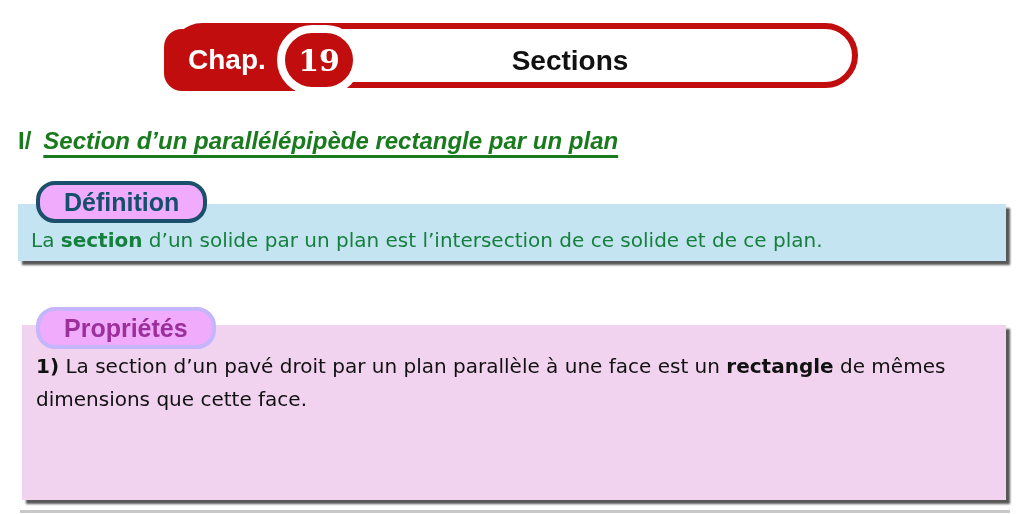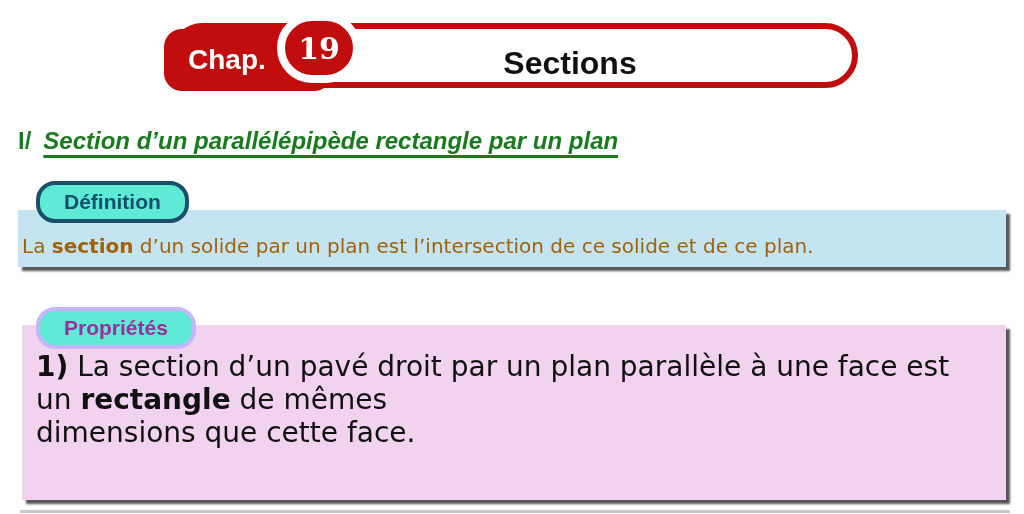--- a/index.html
+++ b/index.html
@@ -21,74 +21,74 @@
     position:absolute;left:164px;top:29px;width:168px;height:62px;
     background:#c10d0d;border-radius:18px;
     display:flex;align-items:center;
     font-family:"Liberation Sans",sans-serif;
     text-align:right;
   }
   .banner-left span{
     color:#ffffff;font-weight:bold;font-size:28px;padding-left:24px;
   }
   .banner-badge{
-    position:absolute;left:277px;top:13px;width:68px;height:54px;
+    position:absolute;left:277px;top:25px;width:68px;height:54px;
     background:#c10d0d;border:8px solid #ffffff;border-radius:35px;
     display:flex;align-items:center;justify-content:center;
     font-family:"DejaVu Serif",serif;
     color:#ffffff;font-weight:bold;font-size:30px;
   }
   .banner-title{
     position:absolute;left:380px;top:45px;width:380px;
     text-align:center;
     font-family:"Liberation Sans",sans-serif;
-    font-weight:bold;font-size:32px;color:#111111;
+    font-weight:bold;font-size:28px;color:#111111;
   }
 
   
   .heading{
     position:absolute;left:18px;top:127px;
     font-family:"Liberation Sans",sans-serif;
     font-weight:bold;font-size:24px;color:#1a7a1e;
     display:flex;gap:12px;align-items:baseline;
   }
   .heading .underlined{
     text-decoration:underline;
     text-decoration-thickness:3px;
     text-underline-offset:6px;
     font-style:italic;
   }
 
   
   .def-box{
-    position:absolute;left:18px;top:210px;width:988px;height:57px;
+    position:absolute;left:18px;top:204px;width:988px;height:57px;
     background:#c5e4f2;
     box-shadow:4px 4px 2px rgba(45,45,45,0.8);
     box-sizing:border-box;
-    padding:24px 12px 8px 4px;
-    font-size:20px;color:#a16207;
+    padding:24px 12px 8px 13px;
+    font-size:20px;color:#15803d;
   }
   .prop-box{
     position:absolute;left:22px;top:325px;width:984px;height:175px;
     background:#f2d3ef;
     box-shadow:4px 4px 2px rgba(45,45,45,0.8);
     box-sizing:border-box;
     padding:25px 18px 10px 14px;
-    font-size:28px;color:#111111;
+    font-size:20px;color:#111111;
   }
   .prop-box p{margin:0;line-height:33px;white-space:pre-line;}
   .prop-box p + p{margin-top:16px;}
 
   
   .pill{
     position:absolute;height:34px;
-    background:#5eead4;border-radius:19px;
+    background:#f0abfc;border-radius:19px;
     display:flex;align-items:center;justify-content:center;
     font-family:"Liberation Sans",sans-serif;
-    font-weight:bold;font-size:21px;
+    font-weight:bold;font-size:25px;
     padding:0 24px;
   }
   .pill-def{
     left:36px;top:181px;
     border:4px solid #1b4f6b;color:#14506c;
   }
   .pill-prop{
     left:36px;top:307px;
     border:4px solid #c4b5fd;color:#9b2f9b;
   }

